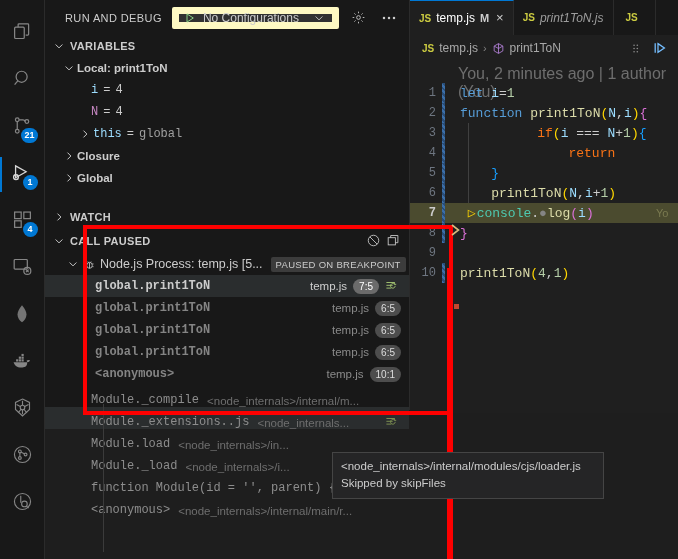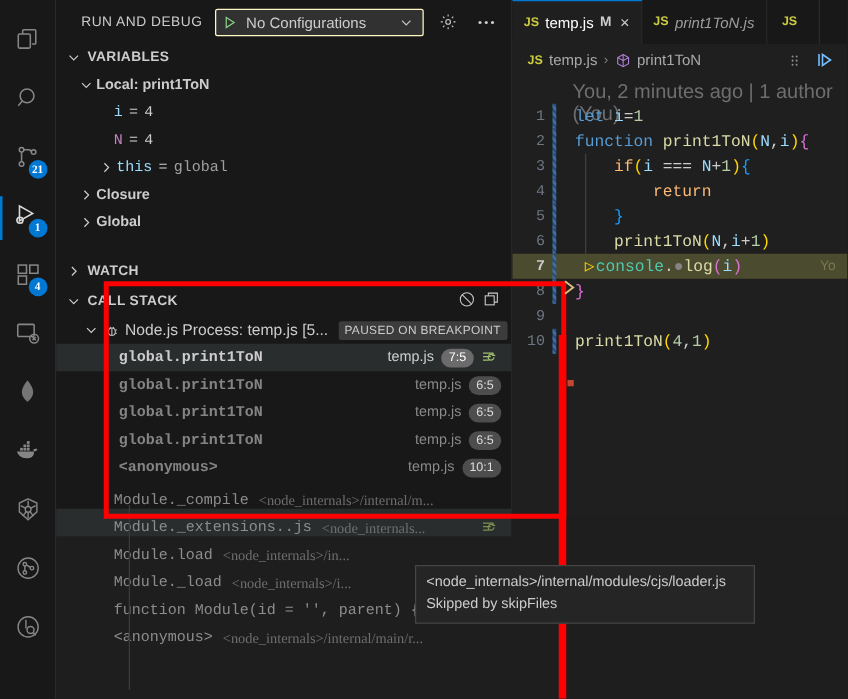--- a/index.html
+++ b/index.html
@@ -32,40 +32,39 @@
     content: ""; position: absolute; left: 0; top: 6px;
     width: 2px; height: 35px; background: #0078d4;
   }
   .act-badge {
     position: absolute; right: 7px; bottom: 8px;
     background: #0078d4; color: #fff;
     font-size: 9px; line-height: 14px;
     min-width: 15px; height: 15px; border-radius: 8px;
     text-align: center; font-weight: 600;
     padding: 0 3px;
-    font-family: Liberation Serif, serif;
   }
 
   
   .sidebar {
     width: 365px; height: 410px; background: #181818;
     flex: 0 0 365px; position: relative;
     border-right: 1px solid #2b2b2b;
   }
   .sb-header {
     height: 35px; display: flex; align-items: center;
     padding-left: 20px; gap: 10px;
   }
   .sb-title {
     font-size: 11px; letter-spacing: .4px; color: #cccccc;
     font-weight: 400; white-space: nowrap;
   }
   .config-select {
     display: flex; align-items: center;
-    background: #313131; border: 1px solid #fef9c3;
+    background: #313131; border: 7px solid #fef9c3;
     height: 22px; border-radius: 2px; padding: 0 4px 0 0;
     min-width: 167px;
   }
   .config-play {
     width: 22px; height: 20px; display: flex;
     align-items: center; justify-content: center;
     color: #89d185;
   }
   .config-label {
     flex: 1; font-size: 12px; color: #cccccc; padding-left: 2px;
@@ -135,21 +134,21 @@
     letter-spacing: .3px; padding: 2px 5px; margin-left: 8px;
     border-radius: 2px; white-space: nowrap;
   }
 
   .internal-row {
     height: 22px; display: flex; align-items: flex-end;
     font-size: 12px; padding-left: 46px; white-space: nowrap; overflow: hidden;
   }
   .internal-row.hl { background: #2a2d2e; }
   .int-fn { font-family: "Liberation Mono", monospace; color: #8d8d8d; }
-  .int-path { font-family: Liberation Serif, serif; color: #6e6e6e; margin-left: 8px; font-size: 11.5px; }
+  .int-path { font-family: Liberation Sans, sans-serif; color: #6e6e6e; margin-left: 8px; font-size: 11.5px; }
   .int-restart { margin-left: auto; padding-right: 10px; color: #7d8f52; display:flex; }
 
   
   .guide {
     position: absolute; left: 58px; top: 404px; width: 1px; height: 148px;
     background: #3b3b3b;
   }
 
   
   .red-box {
@@ -214,21 +213,21 @@
   .gutter-mark { width: 18px; flex: 0 0 18px; position: relative; height: 20px; }
   .dirty {
     position: absolute; left: 6px; top: 0; width: 3px; height: 20px;
     background: repeating-linear-gradient(45deg,#3b6ea8 0 2px,#2a4e78 2px 4px);
   }
   .code-txt { white-space: pre; padding-left: 6px; }
   .indent-guide {
     position: absolute; left: 58px; top: 0; width: 1px; height: 20px; background: #404040;
   }
   .kw { color: #569cd6; }
-  .kw2 { color: #fdba74; }
+  .kw2 { color: #f97316; margin-left: 46px; }
   .fn-name { color: #dcdcaa; }
   .param { color: #9cdcfe; }
   .num { color: #b5cea8; }
   .punc { color: #ffd700; }
   .punc2 { color: #da70d6; }
   .punc3 { color: #179fff; }
   .ident { color: #9cdcfe; }
   .obj { color: #4ec9b0; }
   .method { color: #dcdcaa; }
   .bp-arrow { color: #ffd700; margin-right: 1px; }
@@ -472,21 +471,21 @@
       </span>
       <span>WATCH</span>
     </div>
 
     <div class="section-head" style="height:24px">
       <span class="twisty">
         <svg width="12" height="12" viewBox="0 0 16 16" fill="none" stroke="currentColor" stroke-width="1.3">
             <path d="M3.5 6 8 10.5 12.5 6"></path>
           </svg>
       </span>
-      <span>CALL STACK</span>
+      <span>CALL PAUSED</span>
       <span class="spacer"></span>
       <span class="sec-actions">
         <span>
           <svg width="15" height="15" viewBox="0 0 24 24" fill="none" stroke="#c9c9c9" stroke-width="1.4">
             <circle cx="12" cy="12" r="8.4"></circle>
               <path d="M6.2 6.2 17.8 17.8"></path>
           </svg>
         </span>
         <span>
           <svg width="15" height="15" viewBox="0 0 24 24" fill="none" stroke="#c9c9c9" stroke-width="1.4">

